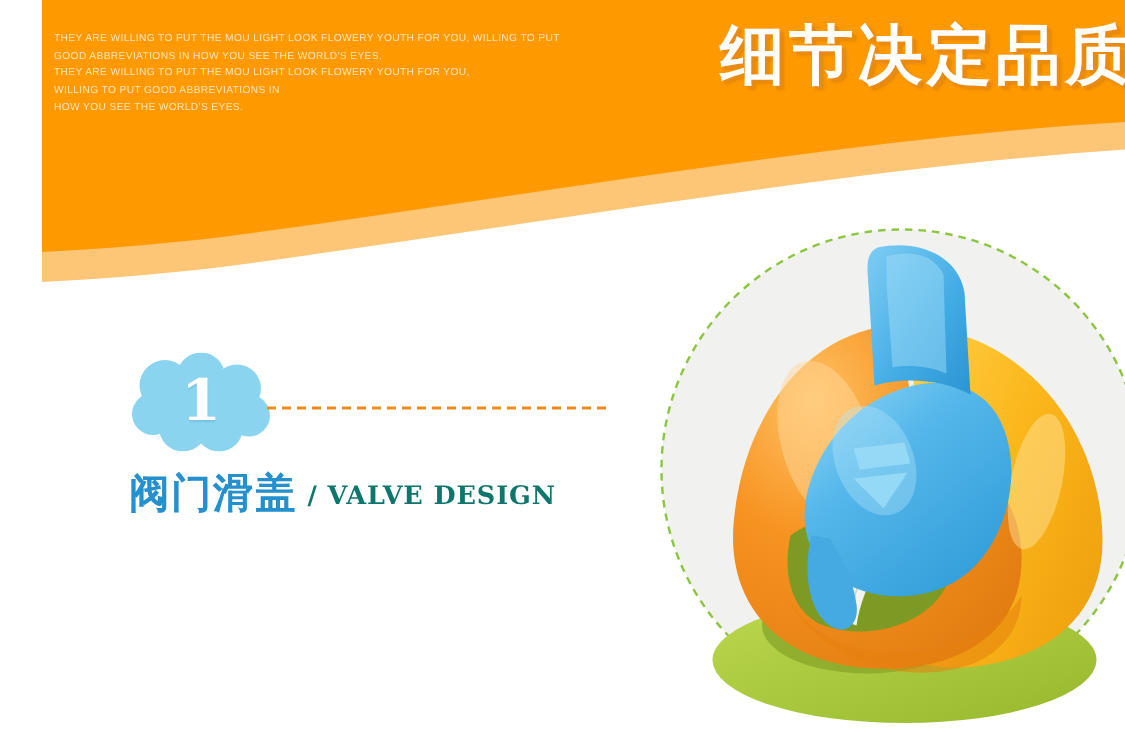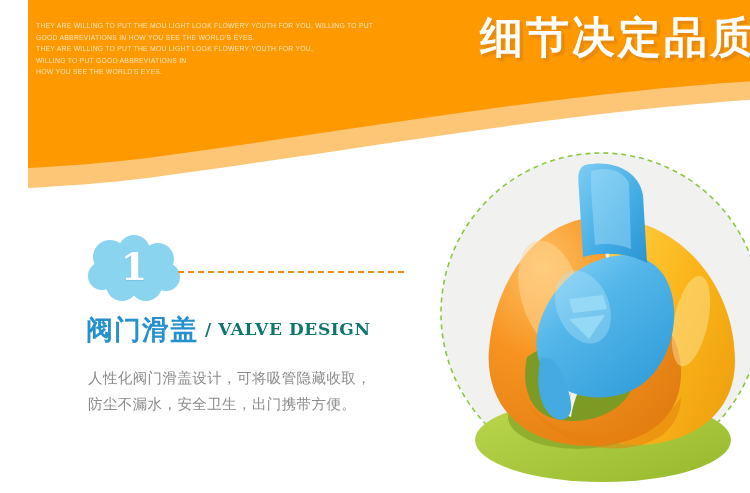--- a/index.html
+++ b/index.html
@@ -87,21 +87,21 @@
   .dash-line {
     position:absolute; left:92px; top:36px;
     width:226px; height:0;
     border-top:2px dashed #ef8b18;
   }
 
   .title-row {
     margin-left:58px;
     margin-top:12px;
     display:flex;
-    align-items:center;
+    align-items:flex-end;
     gap:7px;
     white-space:nowrap;
   }
   .title-cn {
     color:#2490cd;
     font-family:"DejaVu Sans", "Liberation Sans", sans-serif;
     font-size:27px;
     font-weight:bold;
     letter-spacing:1px;
     line-height:30px;
@@ -269,20 +269,16 @@
       </div>
       <div class="cloud-num">1</div>
       <div class="dash-line"></div>
     </div>
 
     <div class="title-row">
       <span class="title-cn">阀门滑盖</span>
       <span class="title-en">/ VALVE DESIGN</span>
     </div>
 
-    <div class="body-text">
-      <div>人性化阀门滑盖设计，可将吸管隐藏收取，</div>
-      <div>防尘不漏水，安全卫生，出门携带方便。</div>
-    </div>
 
   </div>
 
 </div>
 
 </body></html>

